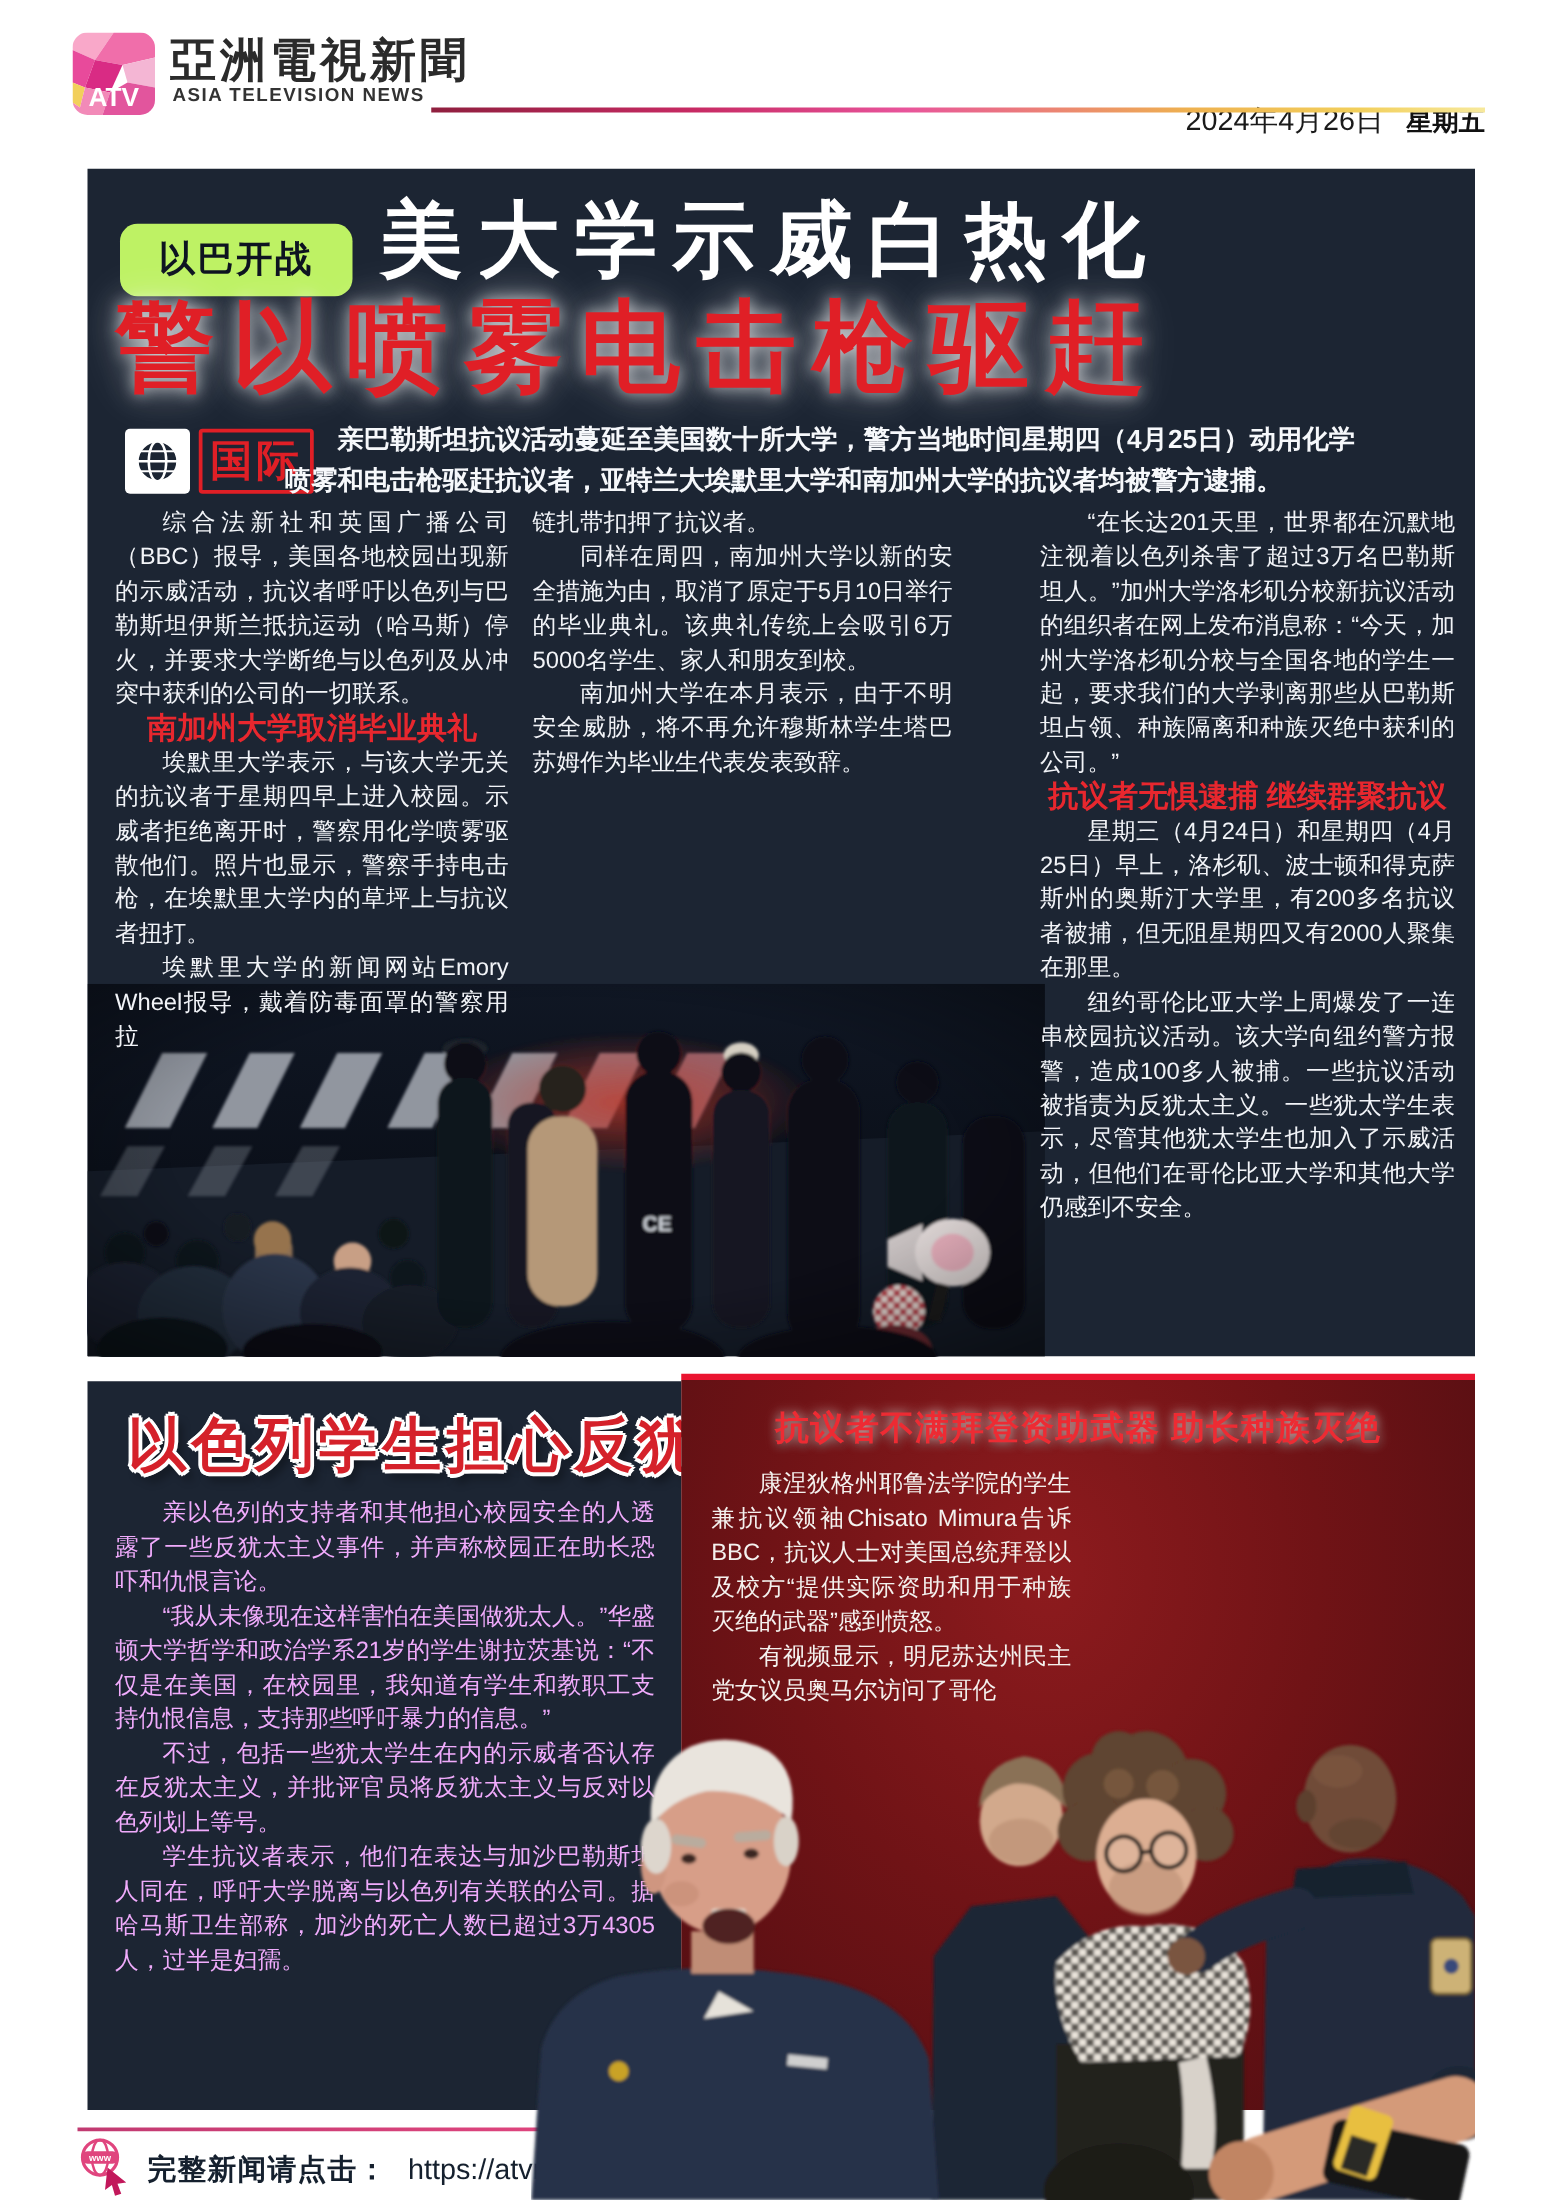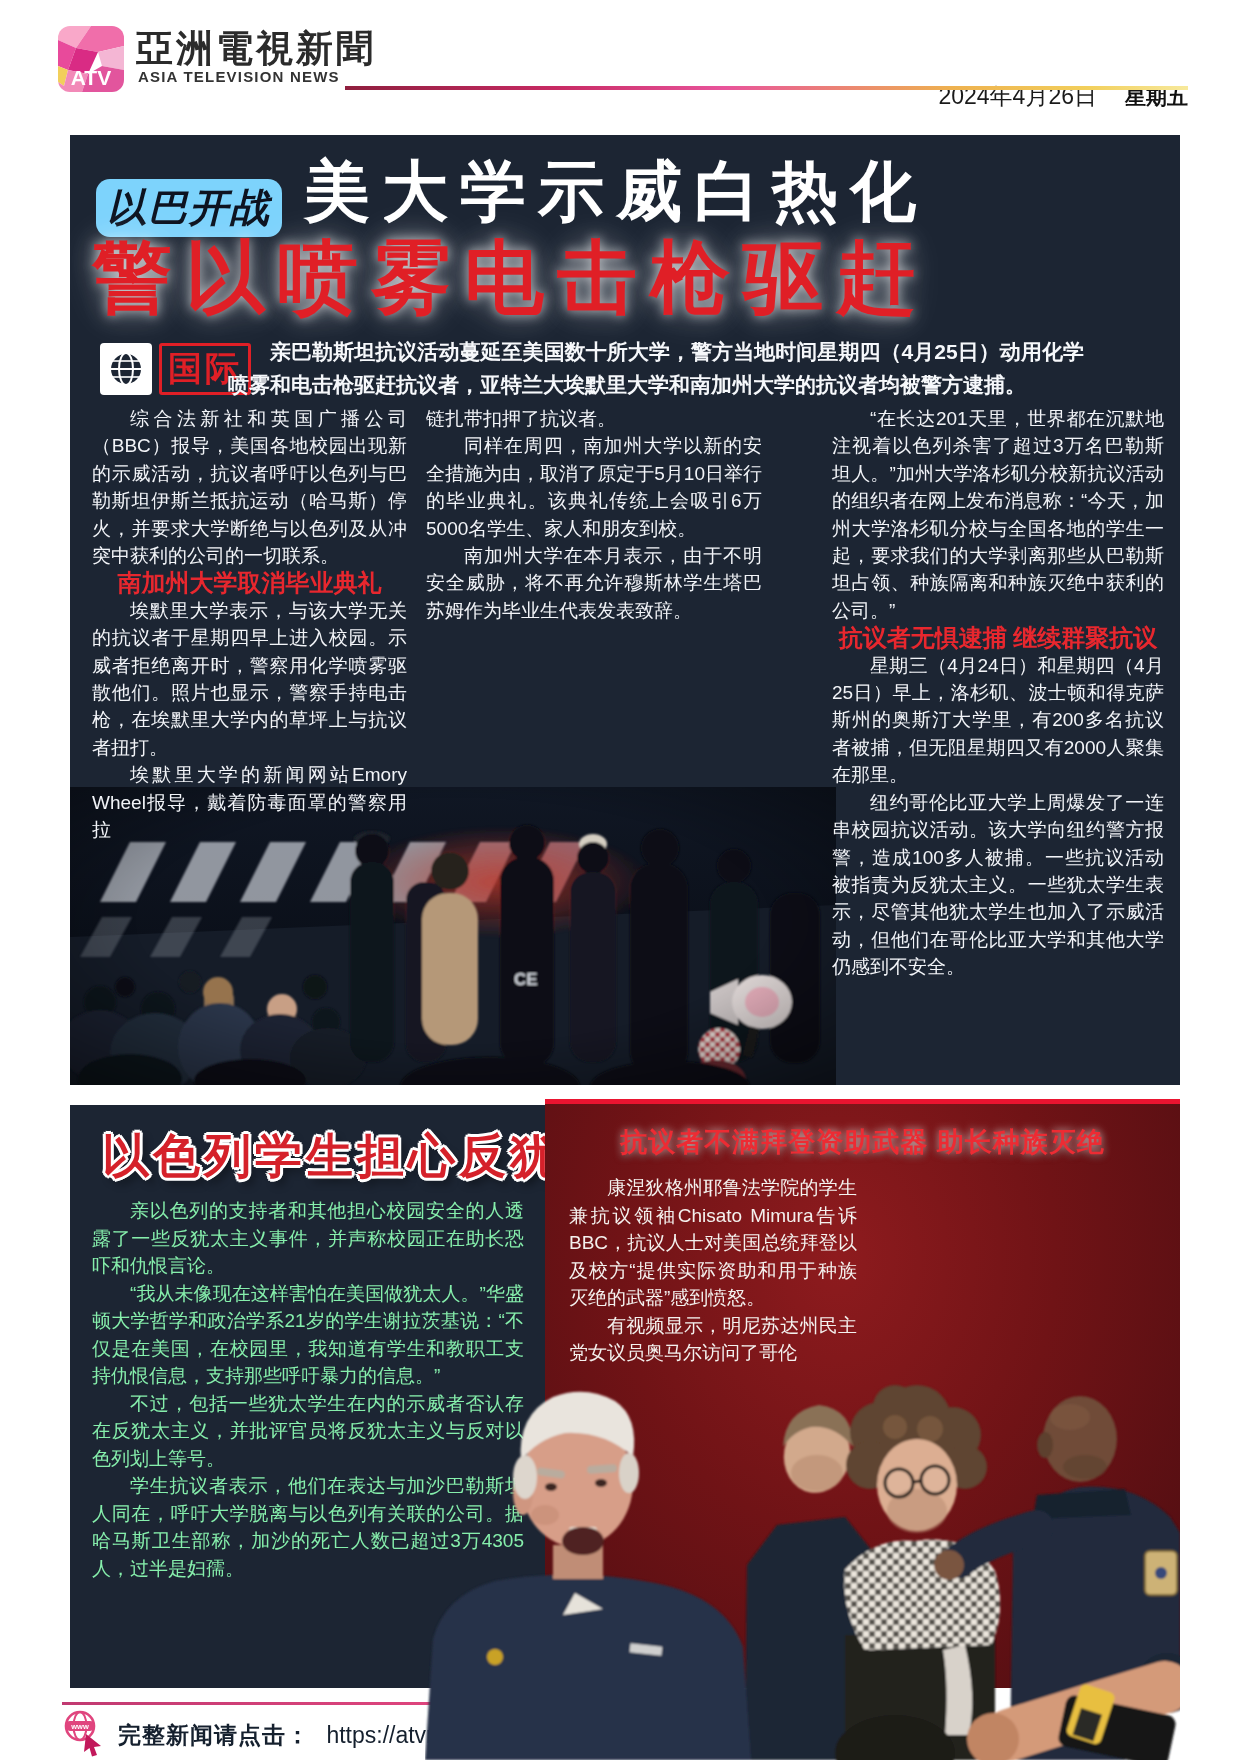--- a/index.html
+++ b/index.html
@@ -7,29 +7,29 @@
   .page{
     position:relative;width:1250px;height:1760px;margin:0 auto;
     background:#ffffff;overflow:hidden;
     font-family:"Liberation Sans","DejaVu Sans",sans-serif;
   }
   
   .masthead{position:absolute;left:0;top:0;width:100%;height:110px;}
   .logo{position:absolute;left:58px;top:26px;width:66px;height:66px;}
   .brand-cn{position:absolute;left:136px;top:24px;font-size:37px;font-weight:900;color:#2b2b2b;letter-spacing:3px;}
   .brand-en{position:absolute;left:138px;top:68px;font-size:15px;font-weight:700;color:#333;letter-spacing:1.2px;}
-  .date-wrap{position:absolute;right:62px;top:40px;display:flex;align-items:baseline;gap:28px;}
+  .date-wrap{position:absolute;right:62px;top:40px;display:flex;align-items:baseline;gap:18px;}
   .date-txt{font-size:23px;color:#1a1a1a;}
   .weekday-txt{font-size:21px;font-weight:900;color:#111;margin-top:43px;}
   .head-rule{position:absolute;left:345px;right:62px;top:86px;height:4px;
     background:linear-gradient(90deg,#8f1f3e 0%,#c72a63 25%,#e8549b 45%,#eeb14f 72%,#f2cf5b 88%,#f7e99c 100%);}
   
   .block1{position:absolute;left:70px;top:135px;width:1110px;height:950px;background:#1c2533;}
-  .kicker-badge{position:absolute;left:26px;top:44px;width:186px;height:58px;background:#7dd3fc;border-radius:14px;
-    display:flex;align-items:center;justify-content:center;font-size:39px;font-weight:900;color:#0d1320;letter-spacing:2px;font-style:italic;}
+  .kicker-badge{position:absolute;left:26px;top:44px;width:186px;height:58px;background:#bef264;border-radius:14px;
+    display:flex;align-items:center;justify-content:center;font-size:29px;font-weight:900;color:#0d1320;letter-spacing:2px;}
   .headline-white{position:absolute;left:234px;top:12px;font-size:66px;font-weight:900;color:#ffffff;letter-spacing:12px;white-space:nowrap;}
   .headline-red{position:absolute;left:22px;top:90px;font-size:80px;font-weight:900;color:#e01f26;letter-spacing:13px;white-space:nowrap;
     text-shadow:0 0 12px rgba(255,255,255,.65),0 0 26px rgba(255,255,255,.38),0 0 44px rgba(255,255,255,.22);}
   .lede-row{position:absolute;left:30px;top:206px;width:1060px;}
   .section-badge{position:absolute;left:0;top:2px;display:flex;align-items:center;gap:7px;}
   .globe-box{width:52px;height:52px;background:#ffffff;border-radius:4px;display:flex;align-items:center;justify-content:center;}
   .intl-box{width:92px;height:52px;border:3px solid #e01f26;border-radius:3px;display:flex;align-items:center;justify-content:center;
     font-size:34px;font-weight:900;color:#e01f26;letter-spacing:3px;}
   .lede-text{position:absolute;left:128px;top:-6px;width:856px;font-size:21px;font-weight:700;color:#f6f8fb;
     line-height:33px;text-indent:2em;text-align:justify;}
@@ -42,21 +42,21 @@
   .red-subhead{margin:9px 0 7px;font-size:24px;font-weight:900;color:#e8272e;text-align:center;text-indent:0 !important;}
   .photo1{position:absolute;left:0;top:652px;width:766px;height:298px;z-index:1;}
   
   .block2{position:absolute;left:70px;top:1105px;width:1110px;height:583px;}
   .block2-left{position:absolute;left:0;top:0;width:475px;height:583px;background:#1c2533;}
   .block2-right{position:absolute;left:475px;top:-6px;width:635px;height:589px;
     border-top:5px solid #ea1430;
     background:radial-gradient(ellipse at 46% 26%, #8e1b1e 0%, #701316 45%, #4c0d11 100%);}
   .b2-title{position:absolute;left:32px;top:20px;font-size:47px;font-weight:900;color:#d5212a;letter-spacing:4px;white-space:nowrap;
     text-shadow:-2px -2px 0 #fff,2px -2px 0 #fff,-2px 2px 0 #fff,2px 2px 0 #fff,0 -3px 0 #fff,0 3px 0 #fff,-3px 0 0 #fff,3px 0 0 #fff,5px 6px 8px rgba(0,0,0,.45);}
-  .b2-leftcol{position:absolute;left:22px;top:92px;width:432px;color:#86efac;font-size:19px;line-height:27.5px;text-align:justify;}
+  .b2-leftcol{position:absolute;left:22px;top:92px;width:432px;color:#f0abfc;font-size:19px;line-height:27.5px;text-align:justify;}
   .b2-leftcol p{margin:0;text-indent:2em;}
   .b2-subtitle{position:absolute;left:0;top:20px;width:100%;text-align:center;font-size:27px;font-weight:900;color:#ed2b33;letter-spacing:1px;
     text-shadow:0 0 9px rgba(255,225,225,.85),0 2px 7px rgba(0,0,0,.55);}
   .b2-colA{position:absolute;left:24px;top:70px;width:288px;color:#f4f1ee;font-size:19px;line-height:27.5px;text-align:justify;}
   .b2-colB{position:absolute;left:334px;top:70px;width:288px;color:#f4f1ee;font-size:19px;line-height:27.5px;text-align:justify;}
   .b2-colA p,.b2-colB p{margin:0;text-indent:2em;}
   .b2-colA p.noindent,.b2-colB p.noindent{text-indent:0;}
   .photo2{position:absolute;left:425px;top:1355px;width:755px;height:405px;z-index:5;}
   
   .footer{position:absolute;left:0;top:1688px;width:100%;height:72px;}

